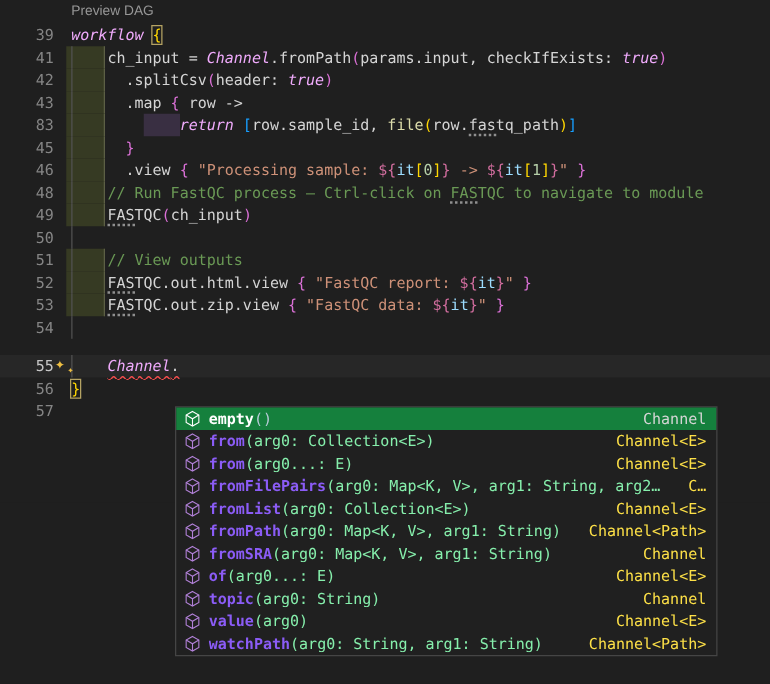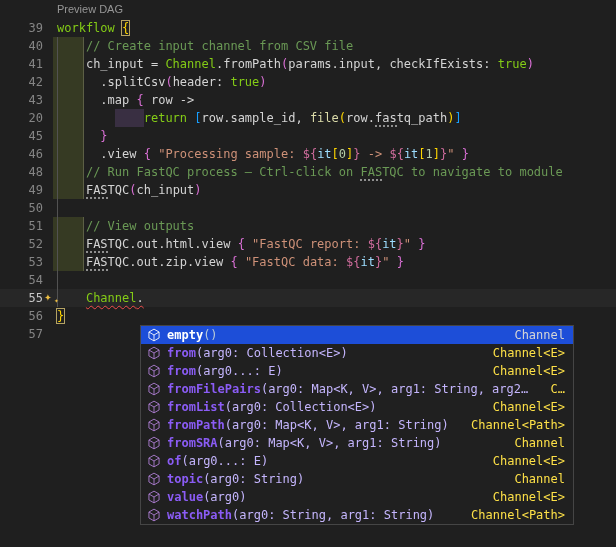--- a/index.html
+++ b/index.html
@@ -2,82 +2,78 @@
 <html><head>
 <meta charset="utf-8">
 <style>
   html,body{margin:0;padding:0;background:#1f1f1f;width:616px;height:547px;overflow:hidden;}
   #stage{position:relative;width:616px;height:402px;background:#1f1f1f;
          font-family:"DejaVu Sans Mono","Liberation Mono",monospace;font-size:12px;color:#d4d4d4;}
   #codelens{position:absolute;left:57px;top:3px;font-family:"Liberation Sans",sans-serif;
             font-size:11px;color:#969696;cursor:pointer;}
   #lines{position:absolute;left:0;top:19px;right:0;}
   .line{position:relative;display:flex;height:18px;line-height:18px;justify-content:center;}
-  .line.current{background:#272727;}
+  .line.current{background:#272727;margin-top:13px;}
   .gutter{width:43px;text-align:right;color:#858585;flex:none;}
   .line.current .gutter{color:#c6c6c6;}
   .code{position:relative;margin-left:14px;flex:1;white-space:pre;}
   .tok{position:relative;z-index:2;}
   .dec{position:absolute;top:0;bottom:0;z-index:0;}
   .dec.olive{left:-4px;width:30px;background:#363a23;border-right:1px solid #5c5f45;}
   .dec.guide{left:0;width:1px;background:#525252;z-index:1;}
   .dec.purple{left:58px;width:29px;background:#392f42;}
   .sparkle{position:absolute;left:44px;top:0;width:18px;height:18px;color:#edbe42;z-index:3;cursor:pointer;}
   .sparkle .s1{position:absolute;left:0;top:0;font-size:13px;line-height:16px;}
   .sparkle .s2{position:absolute;left:10px;top:7px;font-size:8px;line-height:10px;}
   
-  .c-kw{color:#84cc16;} .c-cm{color:#6a9955;} .c-st{color:#ce9178;}
+  .c-kw{color:#f0abfc;font-style:italic;} .c-cm{color:#6a9955;} .c-st{color:#ce9178;}
   .c-nu{color:#b5cea8;} .c-fn{color:#dcdcaa;} .c-gd{color:#ffd700;}
   .c-pk{color:#da70d6;} .c-bl{color:#179fff;} .c-ip{color:#d16d9e;} .c-it{color:#9cdcfe;}
   .u-hint{border-bottom:2px dotted #8f8f8f;}
   .u-err{text-decoration:underline wavy #f14c4c 1px;text-underline-offset:3px;}
   .boxed{outline:1px solid #b5a363;outline-offset:0px;}
   
   #suggest{position:absolute;left:140px;top:325px;width:434px;background:#202020;
            border:1px solid #454545;z-index:10;box-sizing:border-box;}
   .srow{display:flex;align-items:center;height:18px;padding:0 8px 0 6px;cursor:pointer;}
-  .srow.sel{background:#1d4ed8;}
+  .srow.sel{background:#15803d;}
   .micon{width:16px;height:14px;margin-right:4px;flex:none;color:#b180d7;display:flex;align-items:center;}
   .srow.sel .micon{color:#ffffff;}
   .slabel{white-space:pre;overflow:hidden;display:flex;min-width:0;}
   .sname{font-weight:bold;color:#8b5cf6;white-space:pre;}
   .srow.sel .sname{color:#ffffff;}
-  .sargs{color:#c4b5fd;white-space:pre;overflow:hidden;}
+  .sargs{color:#86efac;white-space:pre;overflow:hidden;}
   .srow.sel .sargs{color:#b9cbd8;}
   .stype{margin-left:auto;padding-left:8px;color:#fde047;white-space:pre;flex:none;}
   .srow.sel .stype{color:#d5d5d5;}
 </style>
 </head>
 <body>
 
 <div id="stage">
   <div id="codelens">Preview DAG</div>
   <div id="lines">
       <div class="line">
         <div class="gutter">39</div>
         <div class="code"><span class="tok c-kw">workflow </span><span class="tok c-gd boxed">{</span></div>
       </div>
       <div class="line">
-        <div class="gutter">40</div>
-        <div class="code"><div class="dec olive"></div><div class="dec guide"></div><span class="tok">    </span><span class="tok c-cm">// Create input channel from CSV file</span></div>
-      </div>
-      <div class="line">
         <div class="gutter">41</div>
         <div class="code"><div class="dec olive"></div><div class="dec guide"></div><span class="tok">    </span><span class="tok">ch_input = </span><span class="tok c-kw">Channel</span><span class="tok">.</span><span class="tok">fromPath</span><span class="tok c-pk">(</span><span class="tok">params.input, checkIfExists: </span><span class="tok c-kw">true</span><span class="tok c-pk">)</span></div>
       </div>
       <div class="line">
         <div class="gutter">42</div>
         <div class="code"><div class="dec olive"></div><div class="dec guide"></div><span class="tok">      </span><span class="tok">.splitCsv</span><span class="tok c-pk">(</span><span class="tok">header: </span><span class="tok c-kw">true</span><span class="tok c-pk">)</span></div>
       </div>
       <div class="line">
         <div class="gutter">43</div>
         <div class="code"><div class="dec olive"></div><div class="dec guide"></div><span class="tok">      </span><span class="tok">.map </span><span class="tok c-pk">{</span><span class="tok"> row -&gt;</span></div>
       </div>
       <div class="line">
-        <div class="gutter">20</div>
+        <div class="gutter">83</div>
         <div class="code"><div class="dec olive"></div><div class="dec purple"></div><div class="dec guide"></div><span class="tok">            </span><span class="tok c-kw">return </span><span class="tok c-bl">[</span><span class="tok">row.sample_id, </span><span class="tok c-fn">file</span><span class="tok c-gd">(</span><span class="tok">row.</span><span class="tok u-hint">fas</span><span class="tok">tq_path</span><span class="tok c-gd">)</span><span class="tok c-bl">]</span></div>
       </div>
       <div class="line">
         <div class="gutter">45</div>
         <div class="code"><div class="dec olive"></div><div class="dec guide"></div><span class="tok">      </span><span class="tok c-pk">}</span></div>
       </div>
       <div class="line">
         <div class="gutter">46</div>
         <div class="code"><div class="dec olive"></div><div class="dec guide"></div><span class="tok">      </span><span class="tok">.view </span><span class="tok c-pk">{ </span><span class="tok c-st">"Processing sample: </span><span class="tok c-ip">${</span><span class="tok c-it">it</span><span class="tok c-gd">[</span><span class="tok c-nu">0</span><span class="tok c-gd">]</span><span class="tok c-ip">}</span><span class="tok c-st"> -&gt; </span><span class="tok c-ip">${</span><span class="tok c-it">it</span><span class="tok c-gd">[</span><span class="tok c-nu">1</span><span class="tok c-gd">]</span><span class="tok c-ip">}</span><span class="tok c-st">"</span><span class="tok"> </span><span class="tok c-pk">}</span></div>
       </div>

